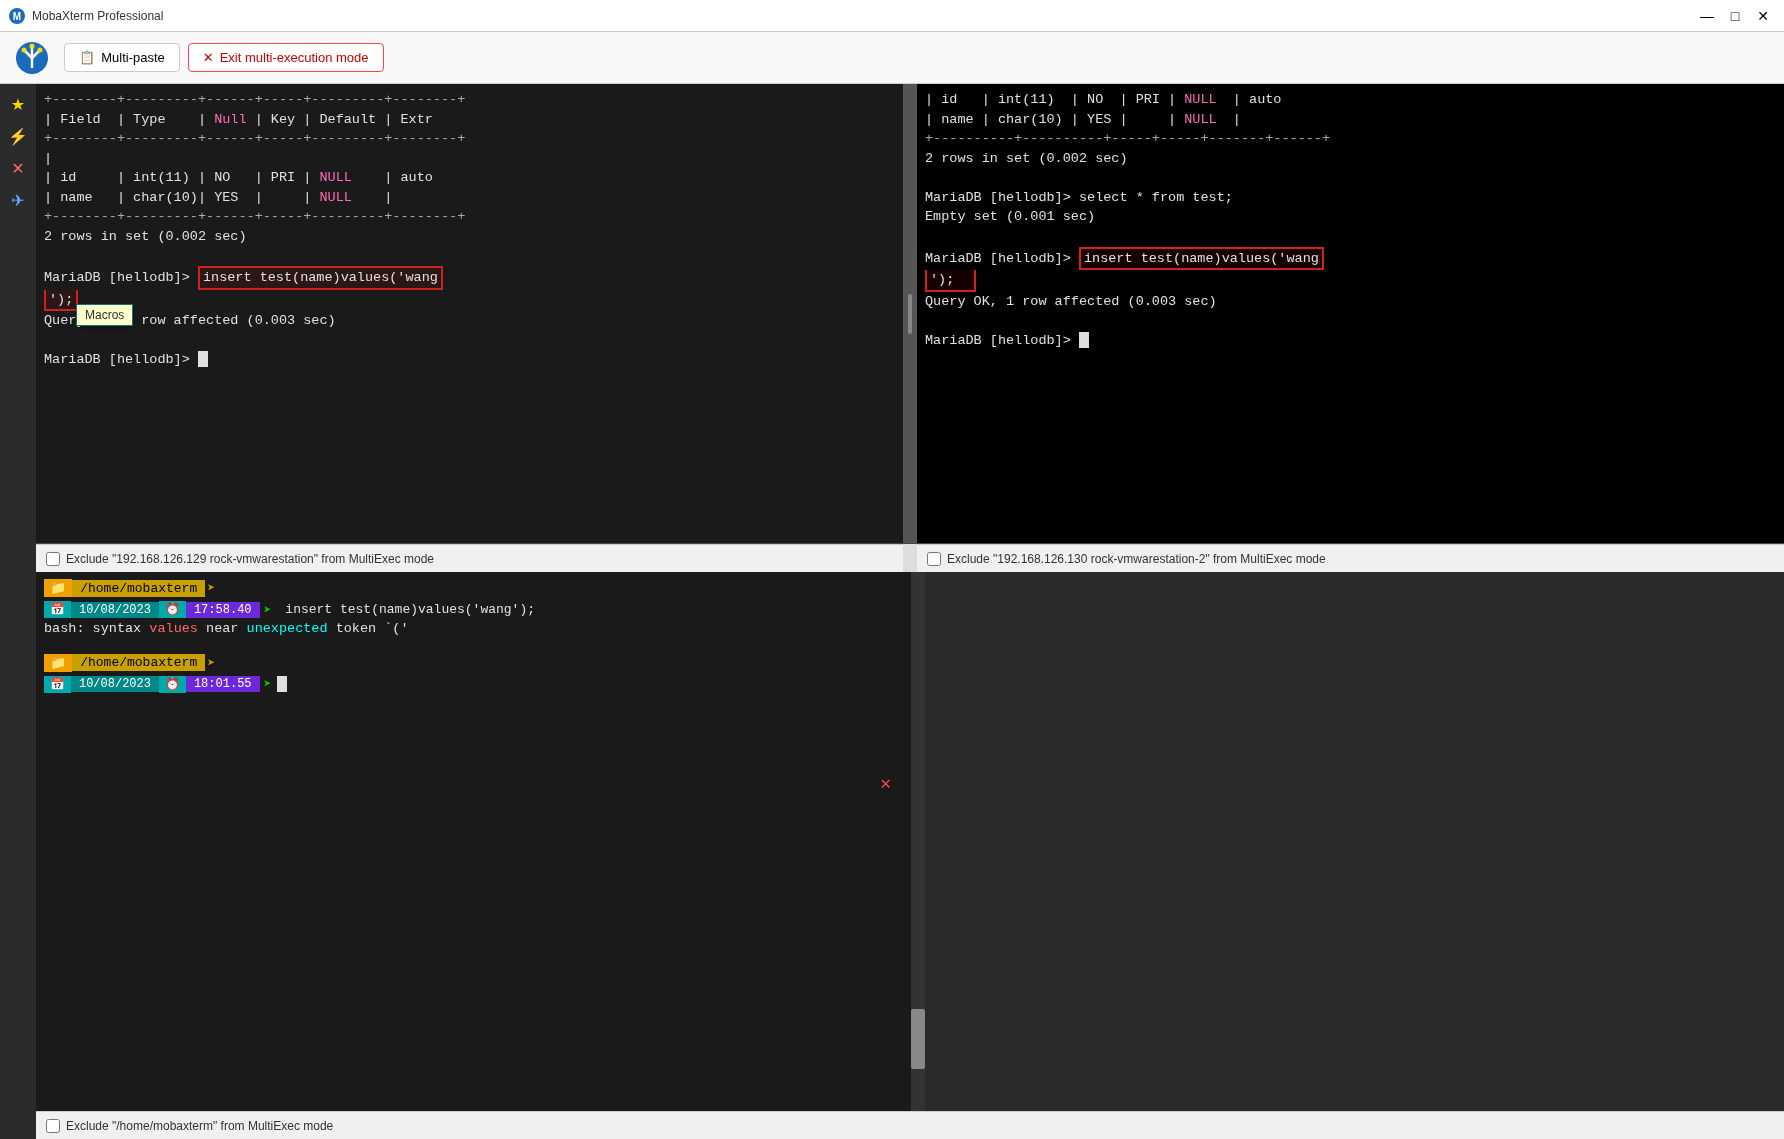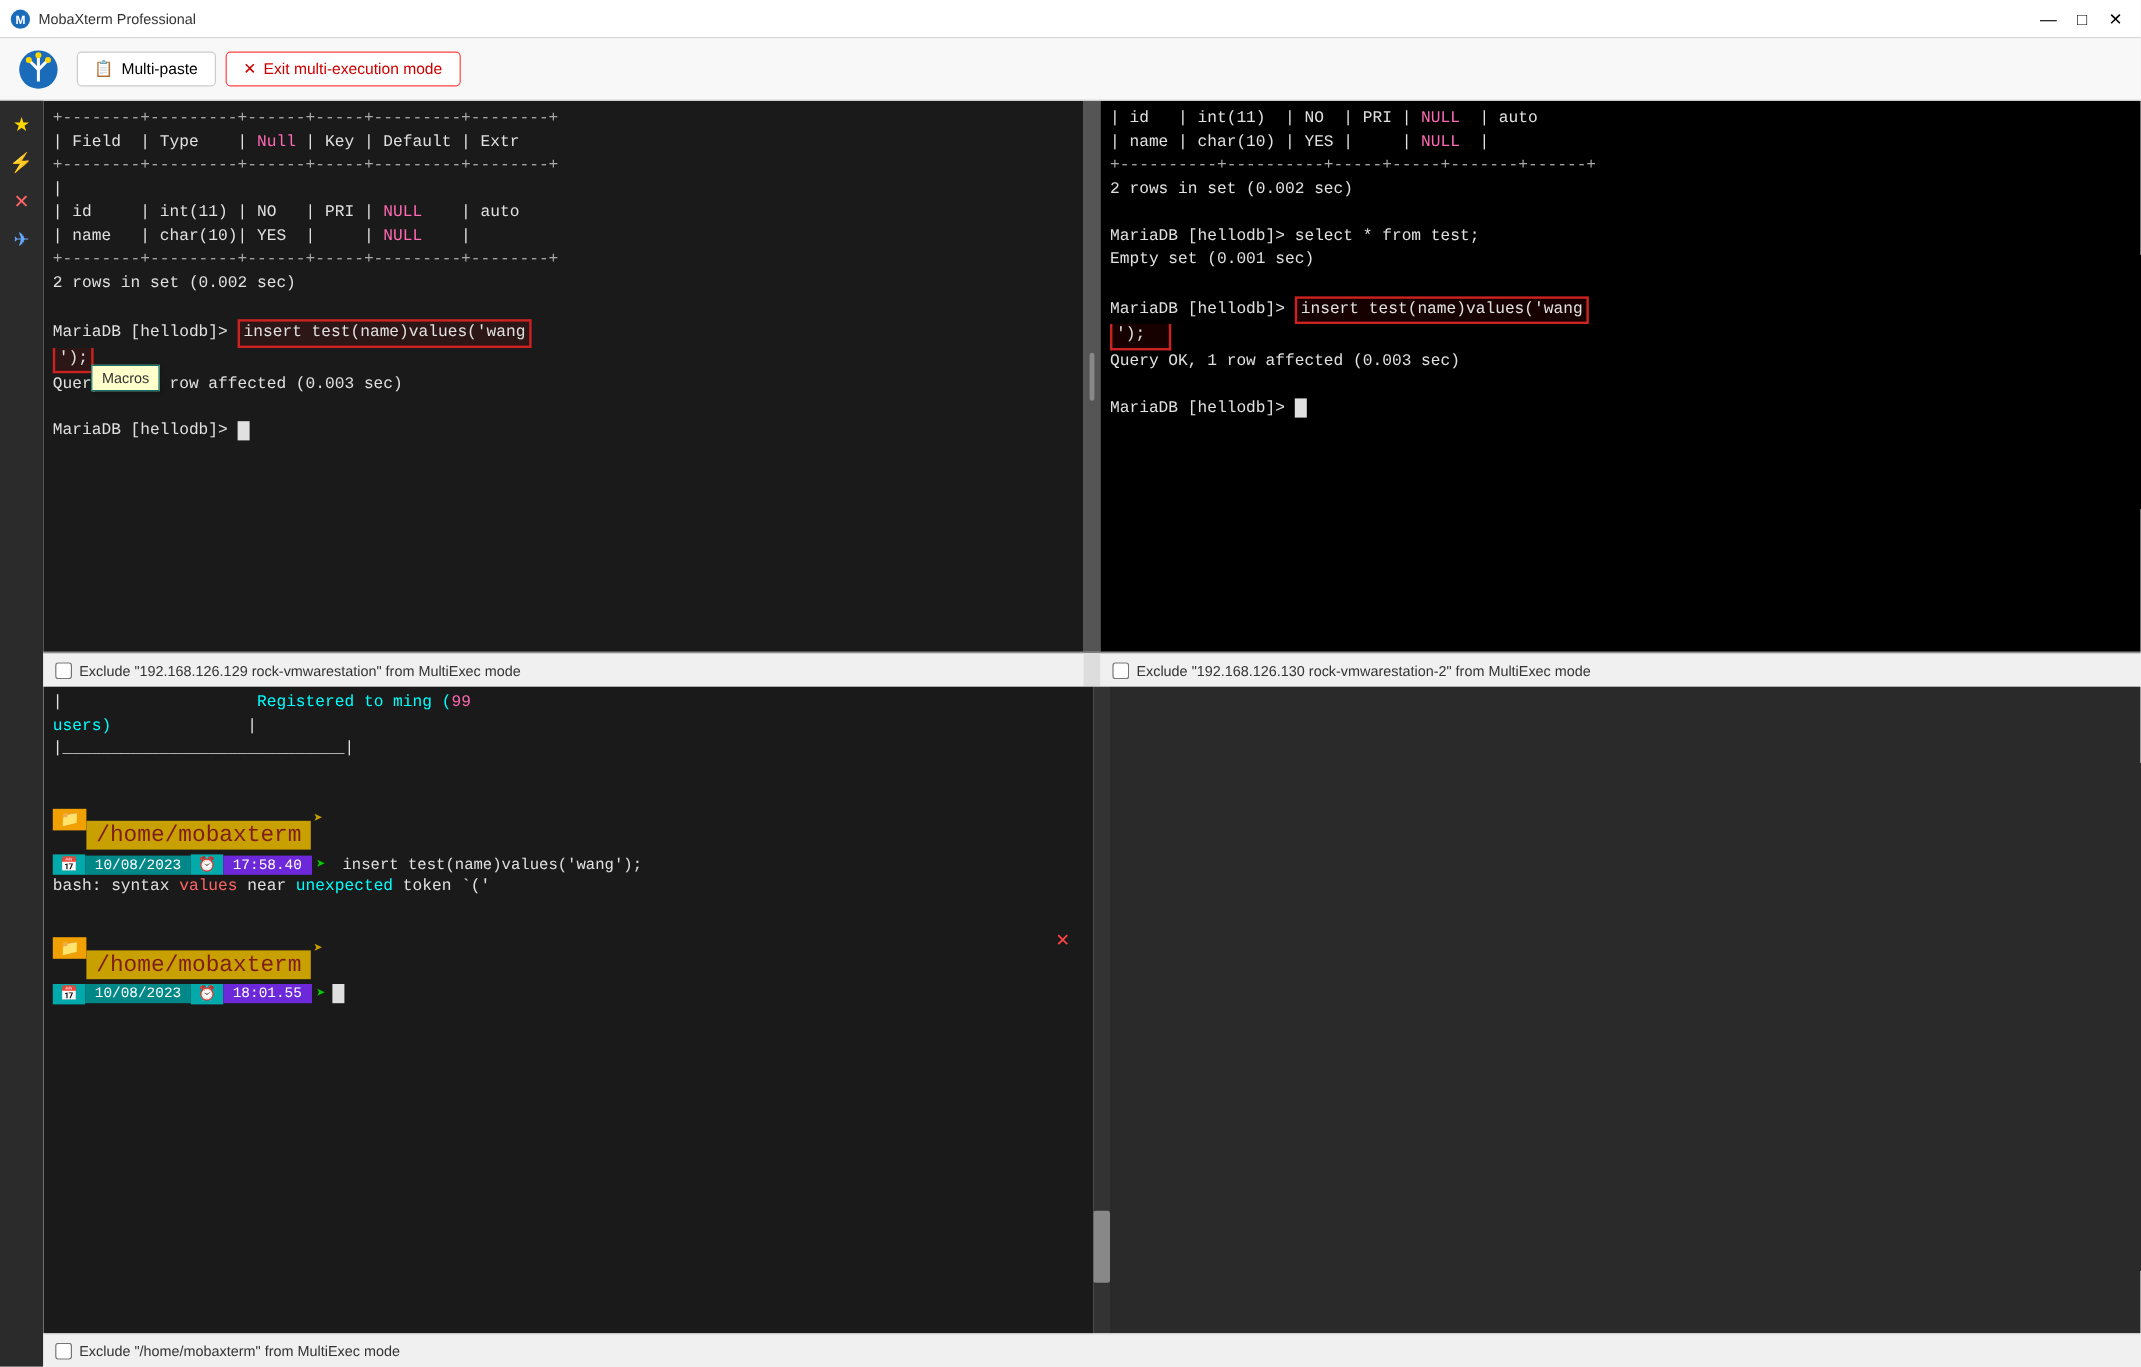--- a/index.html
+++ b/index.html
@@ -236,24 +236,23 @@
     .path-icon {
       background: #f0a000;
       color: #000;
       padding: 1px 6px;
       font-size: 13px;
       display: flex;
       align-items: center;
     }
     .path-text {
       background: #c8a000;
-      color: #7f1d1d;
+      color: #000000;
       padding: 1px 8px;
-      font-size: 19px;
-      margin-top: 27px;
+      font-size: 13px;
     }
     .path-arrow {
       color: #c8a000;
       font-size: 13px;
       margin-left: 2px;
     }
 
     .date-block {
       display: flex;
       align-items: center;
@@ -411,25 +410,20 @@
         <div style="width:14px;background:#ddd;"></div>
         <div class="exclude-bar" style="flex:1;">
           <input type="checkbox" style="">
           <span>Exclude "192.168.126.130 rock-vmwarestation-2" from MultiExec mode</span>
         </div>
       </div>
 
       <div style="display:flex;flex:1;overflow:hidden;">
 
         <div style="flex:1;background:#1a1a1a;font-family:'Courier New',Courier,monospace;font-size:13px;color:#e0e0e0;padding:4px 8px;overflow:hidden;position:relative;display:flex;flex-direction:column;">
-          <pre><span>|                    </span><span class="registered-text">Registered to ming (</span><span class="registered-pink">99</span>
-<span class="registered-text">users)</span><span>              |</span>
-<span>|_____________________________|</span>
-<span></span>
-</pre>
 
           <div class="path-block">
             <span class="path-icon">📁</span>
             <span class="path-text">/home/mobaxterm</span>
             <span class="path-arrow"> ➤</span>
           </div>
 
           <div class="date-block">
             <span class="date-icon">📅</span>
             <span class="date-text">10/08/2023</span>

